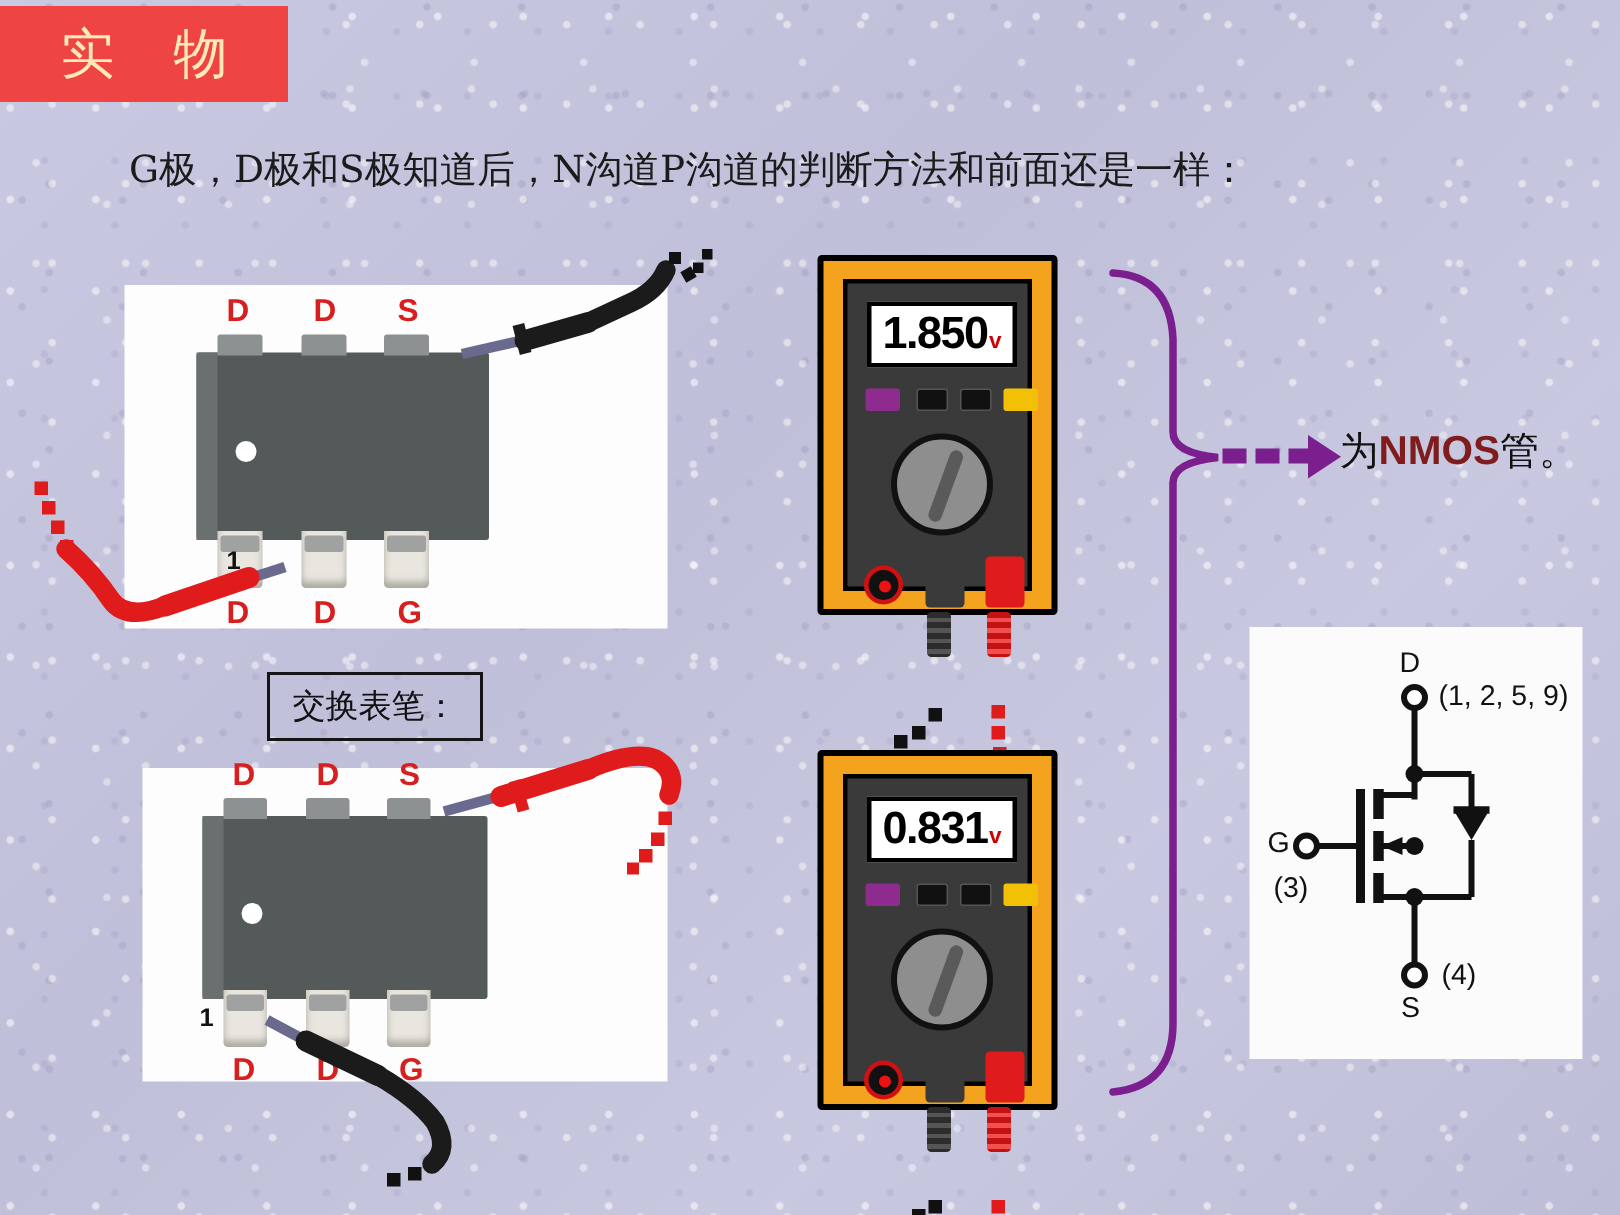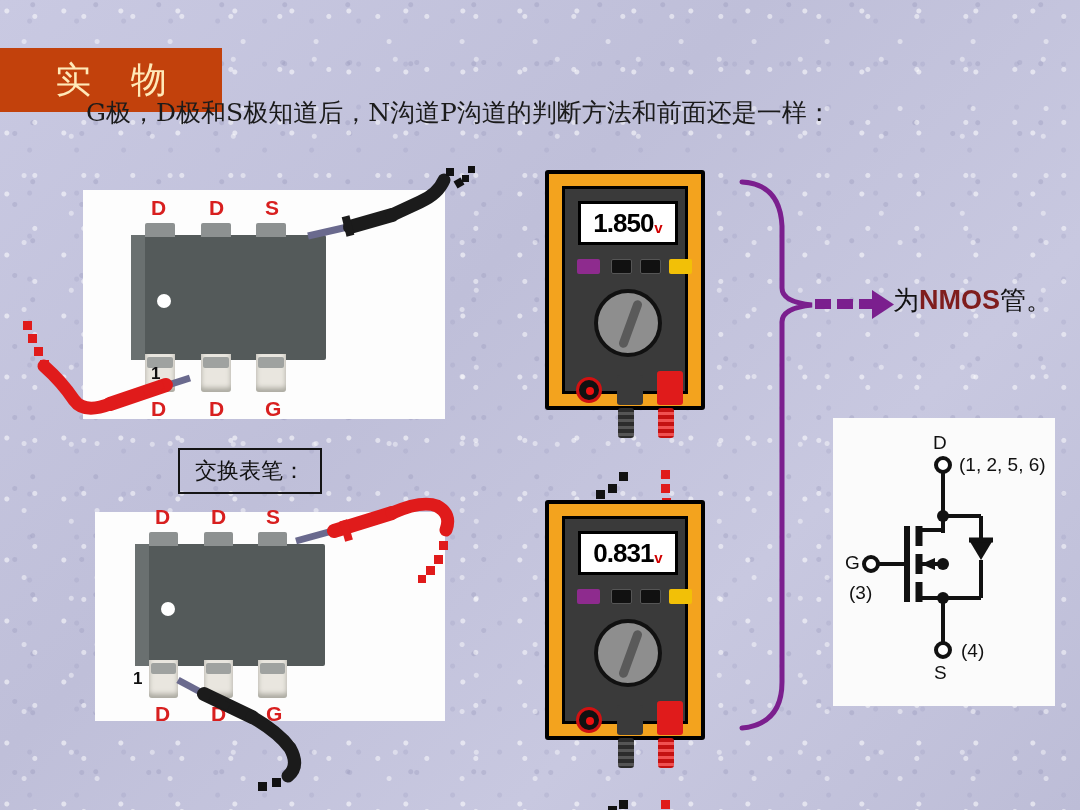--- a/index.html
+++ b/index.html
@@ -22,23 +22,23 @@
       radial-gradient(circle at 52% 8%,  rgba(150,150,185,.35) 0 2px, transparent 3px),
       radial-gradient(circle at 22% 88%, rgba(150,150,185,.32) 0 2px, transparent 3px),
       radial-gradient(circle at 63% 49%, rgba(160,160,195,.30) 0 2px, transparent 3px),
       linear-gradient(135deg,#c9c9e2 0%,#bfbfd9 40%,#c8c8e0 70%,#bdbdd7 100%);
     background-size:57px 61px,73px 67px,49px 53px,81px 77px,63px 59px,67px 71px,47px 43px,100% 100%;
   }
   .layer{position:absolute;left:0;top:0;width:1080px;height:810px;}
 
   
   #title-banner{
-    position:absolute;left:0;top:4px;width:222px;height:64px;
-    background:#c2410c;
-    display:flex;align-items:center;justify-content:center;margin-top:44px;
+    position:absolute;left:0;top:4px;width:192px;height:64px;
+    background:#ef4444;
+    display:flex;align-items:center;justify-content:center;
   }
   #title-banner .tb-text{
     font-family:"DejaVu Serif","Liberation Serif",serif;
     font-size:36px;color:#ffe9b8;letter-spacing:14px;
     text-indent:14px;font-weight:400;
   }
 
   
   #headline{
     position:absolute;left:86px;top:96px;width:920px;
@@ -97,21 +97,21 @@
     position:absolute;left:17px;top:16px;width:126px;height:208px;
     background:#3a3a3a;border:3px solid #000;box-sizing:border-box;
   }
   .meter .lcd{
     position:absolute;left:13px;top:12px;width:100px;height:44px;
     background:#fff;border:3px solid #000;box-sizing:border-box;
     display:flex;align-items:center;justify-content:center;
   }
   .meter .lcd .val{
     font-family:"Liberation Sans","DejaVu Sans",sans-serif;
-    font-weight:bold;font-size:26px;color:#000;letter-spacing:-1px;
+    font-weight:bold;font-size:30px;color:#000;letter-spacing:-1px;
   }
   .meter .lcd .unit{
     font-family:"Liberation Sans","DejaVu Sans",sans-serif;
     font-weight:bold;font-size:15px;color:#d00000;margin-left:1px;
     position:relative;top:4px;
   }
   .meter .btn{position:absolute;top:70px;height:15px;border-radius:2px;}
   .meter .btn.b1{left:12px;width:23px;background:#8e2b8e;}
   .meter .btn.b2{left:46px;width:21px;background:#111;border:1px solid #555;box-sizing:border-box;}
   .meter .btn.b3{left:75px;width:21px;background:#111;border:1px solid #555;box-sizing:border-box;}
@@ -386,18 +386,18 @@
     <circle cx="110" cy="232" r="7" fill="#fff" stroke="#111" stroke-width="4"></circle>
 
     <line x1="110" y1="98" x2="148" y2="98" stroke="#111" stroke-width="4"></line>
     <line x1="148" y1="98" x2="148" y2="125" stroke="#111" stroke-width="4"></line>
     <path d="M136 122 L160 122 L148 142 Z" fill="#111"></path>
     <line x1="136" y1="122" x2="160" y2="122" stroke="#111" stroke-width="5"></line>
     <line x1="148" y1="142" x2="148" y2="180" stroke="#111" stroke-width="4"></line>
     <line x1="110" y1="180" x2="148" y2="180" stroke="#111" stroke-width="4"></line>
   </svg>
   <div class="lbl" style="left:100px;top:14px;font-size:19px;">D</div>
-  <div class="lbl" style="left:126px;top:36px;font-size:19px;">(1, 2, 5, 6)</div>
+  <div class="lbl" style="left:126px;top:36px;font-size:19px;">(1, 2, 5, 9)</div>
   <div class="lbl" style="left:12px;top:134px;font-size:19px;">G</div>
   <div class="lbl" style="left:16px;top:164px;font-size:19px;">(3)</div>
   <div class="lbl" style="left:128px;top:222px;font-size:19px;">(4)</div>
   <div class="lbl" style="left:101px;top:244px;font-size:19px;">S</div>
 </div>
 
 </body></html>

